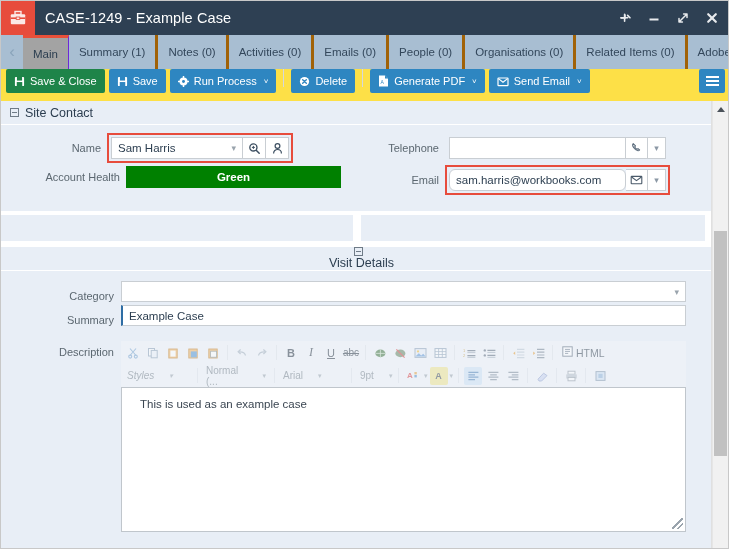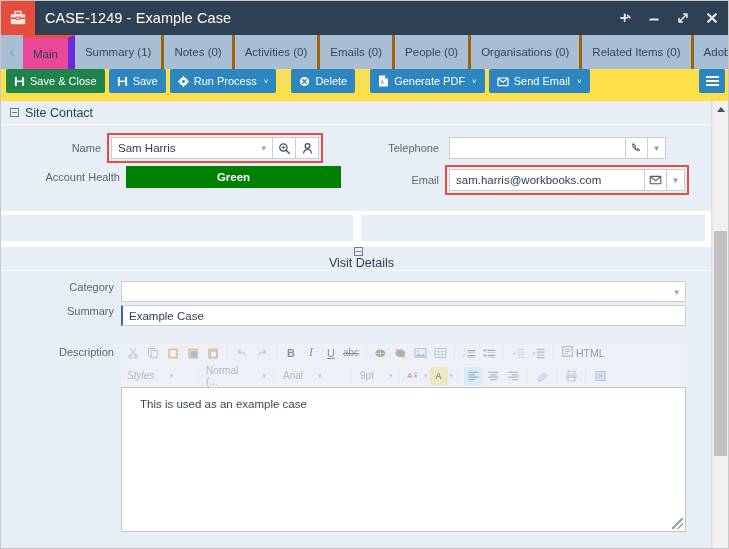--- a/index.html
+++ b/index.html
@@ -73,24 +73,24 @@
     display: flex; align-items: center; justify-content: center;
     padding: 0 10px;
     font-size: 11.5px;
     color: #33475b;
     background: #a8bed2;
     border-right: 3px solid #a16207;
     white-space: nowrap;
     cursor: pointer;
   }
   .tab.active {
-    background: #ec4899;
+    background: #a3a3a3;
     color: #2c3e50;
     border-top: 3px solid #e8503a;
-    border-right: 7px solid #6d28d9;
+    border-right: 1px solid #6d28d9;
   }
 
   
   .toolbar {
     position: absolute; left: 0; top: 68px;
     width: 729px; height: 32px;
     background: #fde047;
     display: flex; align-items: flex-start;
     padding: 0 5px;
     gap: 4px;
@@ -217,21 +217,21 @@
     color: #ffffff;
     font-size: 11.5px;
     display: flex; align-items: center; justify-content: center;
   }
 
   
   .empty-row { display: flex; gap: 8px; padding: 0; background: #fff; }
   .empty-panel { height: 26px; background: #e8eef6; }
 
   
-  .vd-row { display: flex; align-items: flex-start; margin-bottom: 3px; }
+  .vd-row { display: flex; align-items: flex-end; margin-bottom: 3px; }
   .vd-lbl {
     width: 120px; text-align: right; padding-right: 7px;
     font-size: 11px; color: #5b6770;
     flex: 0 0 120px;
   }
   .vd-input {
     background: #fff; border: 1px solid #c9ced3;
     height: 21px; display: flex; align-items: center;
     font-size: 11.5px; color: #2c3e50; padding-left: 6px;
   }
@@ -485,21 +485,21 @@
       <span>Site Contact</span>
     </div>
 
     <div class="panel" style="padding-top:8px;">
       <div class="sc-wrap">
 
         <div class="sc-left">
           <div class="row" style="margin-bottom:2px;">
             <div class="lbl" style="width:106px; flex:0 0 106px;">Name</div>
             <div class="highlight">
-              <div class="fld" style="width:162px;">
+              <div class="fld" style="width:132px;">
                 <span>Sam Harris</span>
                 <span class="caret-dn">▾</span>
               </div>
               <div class="icon-btn">
                 <svg width="13" height="13" viewBox="0 0 13 13">
                     <circle cx="5.4" cy="5.4" r="3.6" fill="none" stroke="#3d4f61" stroke-width="1.3"></circle>
                     <path d="M8.2 8.2l3 3" stroke="#3d4f61" stroke-width="1.5" stroke-linecap="round"></path>
                     <path d="M3.9 5.4h3M5.4 3.9v3" stroke="#3d4f61" stroke-width="1"></path>
                   </svg>
               </div>
@@ -532,21 +532,21 @@
               </div>
               <div class="icon-btn" style="width:18px; border-left:none;">
                 <span style="font-size:9px; color:#8b98a5;">▾</span>
               </div>
             </div>
           </div>
 
           <div class="row" style="margin-bottom:8px;">
             <div class="lbl" style="width:88px; flex:0 0 88px;">Email</div>
             <div class="highlight">
-              <div class="fld" style="width:196px;">
+              <div class="fld" style="width:177px;border-radius:6px;">
                 <span>sam.harris@workbooks.com</span>
               </div>
               <div class="icon-btn" style="width:22px;">
                 <svg width="13" height="12" viewBox="0 0 13 12">
                     <rect x="1.2" y="2.4" width="10.6" height="7.4" rx=".5" fill="none" stroke="#4a5a6a" stroke-width="1.1"></rect>
                     <path d="M1.6 3L6.5 6.6 11.4 3" fill="none" stroke="#4a5a6a" stroke-width="1.1"></path>
                   </svg>
               </div>
               <div class="icon-btn" style="width:18px; border-left:none;">
                 <span style="font-size:9px; color:#8b98a5;">▾</span>

